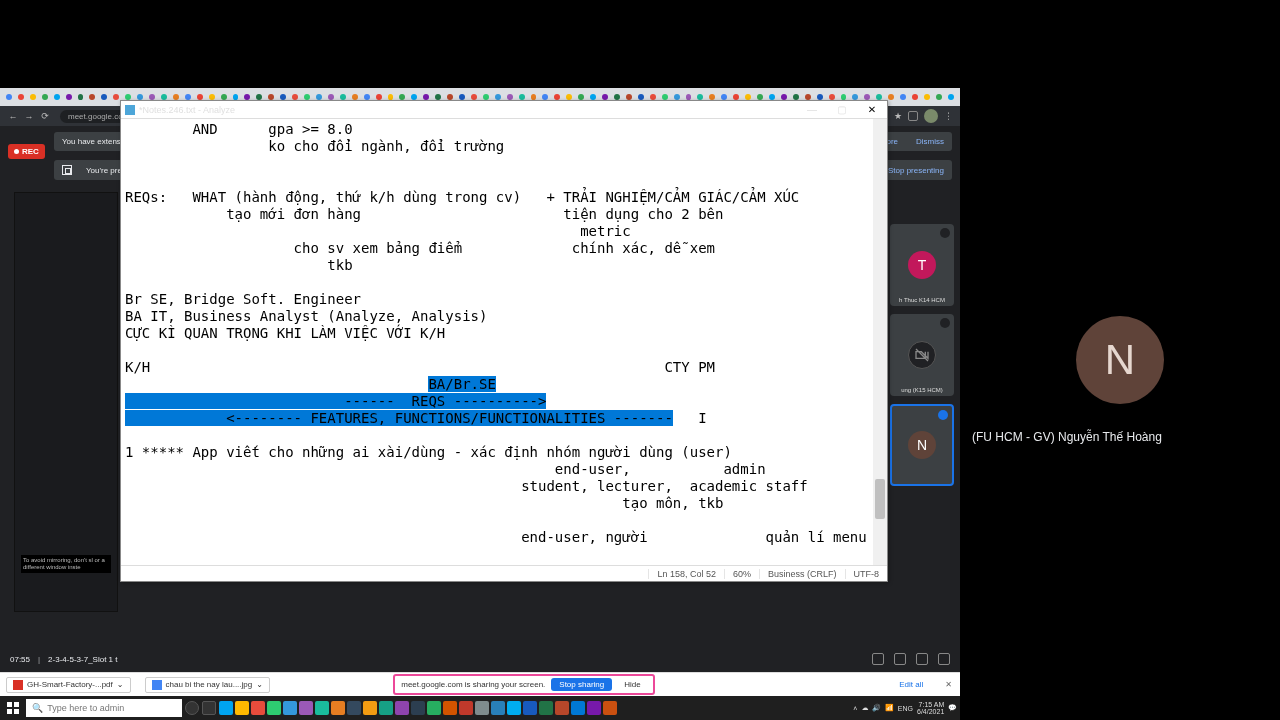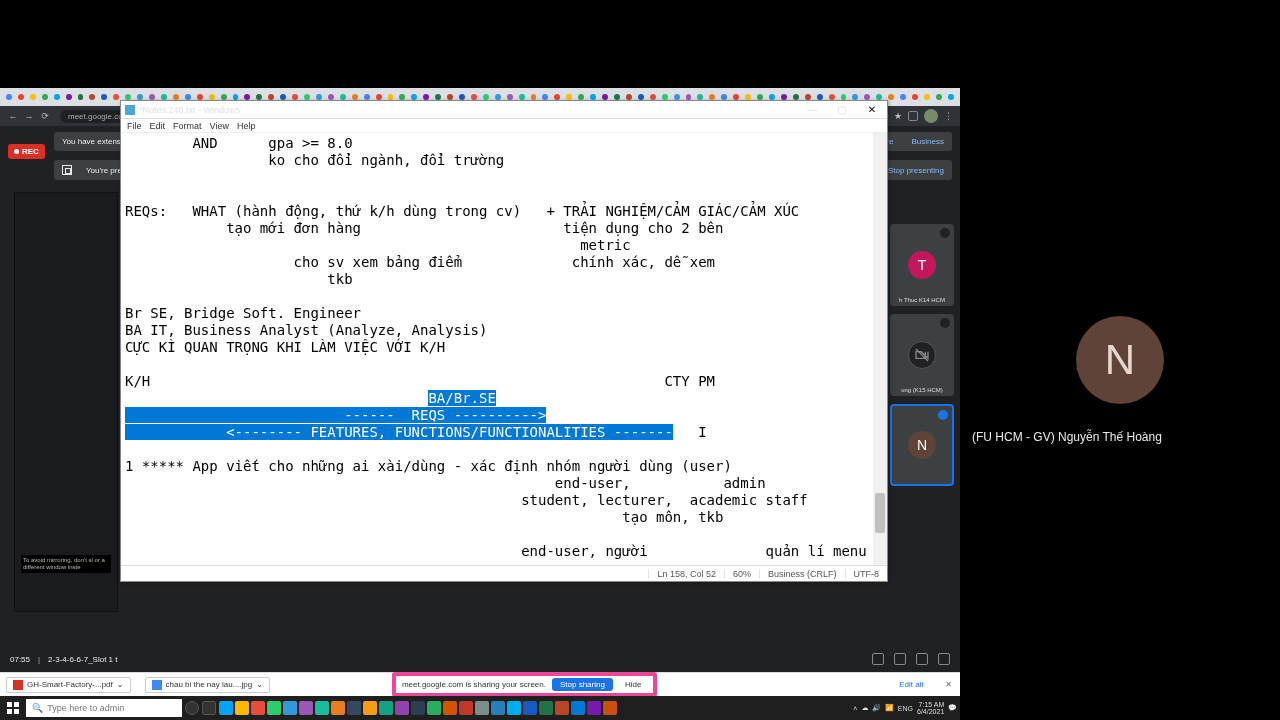--- a/index.html
+++ b/index.html
@@ -49,31 +49,31 @@
   
   .notepad{position:absolute;left:120px;top:100px;width:768px;height:482px;background:#fff;border:1px solid #888;box-shadow:1px 1px 4px rgba(0,0,0,.3);display:flex;flex-direction:column}
   .np-title{height:18px;background:#fff;display:flex;align-items:center;font-size:9px;padding-left:4px;border-bottom:1px solid #ddd}
   .np-title .icon{width:10px;height:10px;background:#4da6d9;margin-right:4px}
   .np-title .ctrls{margin-left:auto;display:flex}
   .np-title .ctrls div{width:30px;height:18px;display:flex;align-items:center;justify-content:center;font-size:10px;font-family:Segoe UI,Arial}
   .np-title .ctrls .close{color:#000}
   .np-menu{height:14px;display:flex;gap:8px;padding:0 6px;font-size:9px;color:#333;align-items:center;border-bottom:1px solid #eee}
   .np-body{position:relative;flex:1;overflow:hidden}
   .np-text{font-family:Consolas,monospace;font-size:14px;line-height:17px;white-space:pre;color:#000;padding:2px 4px}
-  .np-text .sel{background:#0078d7;color:#ffffff}
+  .np-text .sel{background:#0078d7;color:#000000}
   .np-scroll{position:absolute;right:0;top:0;bottom:0;width:14px;background:#f0f0f0}
   .np-scroll .thumb{position:absolute;left:2px;right:2px;top:360px;height:40px;background:#c0c0c0;border-radius:2px}
   .np-status{height:16px;border-top:1px solid #ddd;display:flex;align-items:center;font-size:9px;color:#555}
   .np-status div{padding:0 8px;border-left:1px solid #e5e5e5}
   .np-status .sp{flex:1;border:0}
   
   .sharebar{position:absolute;left:0;top:584px;width:960px;height:24px;background:#fff;display:flex;align-items:center;gap:8px;font-size:8px;color:#333;border-top:1px solid #ddd}
   .sharebar .dl{display:flex;align-items:center;gap:4px;padding:2px 6px;border:1px solid #ccc;margin-left:6px;border-radius:2px}
   .sharebar .dl .ico{width:10px;height:10px;background:#d93025}
-  .sharebar .mid{margin:0 auto;display:flex;align-items:center;gap:6px;background:#fff;border:4px solid #ec4899;border-radius:3px;padding:2px 6px}
+  .sharebar .mid{margin:0 auto;display:flex;align-items:center;gap:6px;background:#fff;border:2px solid #ec4899;border-radius:3px;padding:2px 6px}
   .sharebar .mid .stop{background:#1a73e8;color:#fff;padding:2px 8px;border-radius:3px}
   .sharebar .mid .hide{padding:2px 6px}
   .sharebar .showall{margin-left:auto;color:#1a73e8;padding:0 6px}
   .sharebar .x{padding:0 8px;color:#666}
   
   .taskbar{position:absolute;left:0;top:608px;width:960px;height:24px;background:#1f1f1f;display:flex;align-items:center;gap:3px;padding:0 3px}
   .taskbar .start{width:20px;height:20px;display:flex;align-items:center;justify-content:center}
   .taskbar .start svg{width:12px;height:12px}
   .taskbar .search{flex:0 0 156px;height:18px;background:#fff;color:#777;font-size:9px;display:flex;align-items:center;padding:0 6px;gap:4px}
   .taskbar .tbico{width:14px;height:14px;border-radius:2px}
@@ -187,21 +187,21 @@
         <span class="dots">⋮</span>
       </div>
     </div>
 
     <div class="meet">
       <div class="rec-pill">REC</div>
 
       <div class="banner b1">
         <span>You have extensio</span>
         <span class="action">more</span>
-        <span class="dismiss">Business</span>
+        <span class="dismiss">Dismiss</span>
       </div>
       <div class="banner b2">
         <span class="screenshare-icon"></span>
         <span>You're pres</span>
         <span class="action">Stop presenting</span>
       </div>
 
       <div class="mini">
         <div class="warn">To avoid mirroring, don't sl
 or a different window inste</div>
@@ -222,21 +222,21 @@
         <div class="lbl">ung (K15 HCM)</div>
       </div>
       <div class="tile t3">
         <span class="speak"></span>
         <div class="av">N</div>
       </div>
 
       <div class="meet-footer">
         <span>07:55</span>
         <span class="sep">|</span>
-        <span>2-3-4-6-6-7_Slot 1 t</span>
+        <span>2-3-4-5-3-7_Slot 1 t</span>
         <div class="right-icons">
           <span class="icon"></span>
           <span class="icon"></span>
           <span class="icon"></span>
           <span class="icon"></span>
         </div>
       </div>
     </div>
 
     <div class="sharebar">
@@ -312,33 +312,26 @@
         </div>
         <span>💬</span>
       </div>
     </div>
 
   </div>
 
   <div class="notepad">
     <div class="np-title">
       <span class="icon"></span>
-      <span>*Notes.246.txt - Windows</span>
+      <span>*Notes.246.txt - Analyze</span>
       <div class="ctrls">
         <div>—</div>
         <div>▢</div>
         <div class="close">✕</div>
       </div>
-    </div>
-    <div class="np-menu">
-      <span>File</span>
-      <span>Edit</span>
-      <span>Format</span>
-      <span>View</span>
-      <span>Help</span>
     </div>
     <div class="np-body">
       <div class="np-text"><span>        AND      gpa &gt;= 8.0
                  ko cho đổi ngành, đổi trường
 
 
 REQs:   WHAT (hành động, thứ k/h dùng trong cv)   + TRẢI NGHIỆM/CẢM GIÁC/CẢM XÚC
             tạo mới đơn hàng                        tiện dụng cho 2 bên
                                                       metric
                     cho sv xem bảng điểm             chính xác, dễ xem

